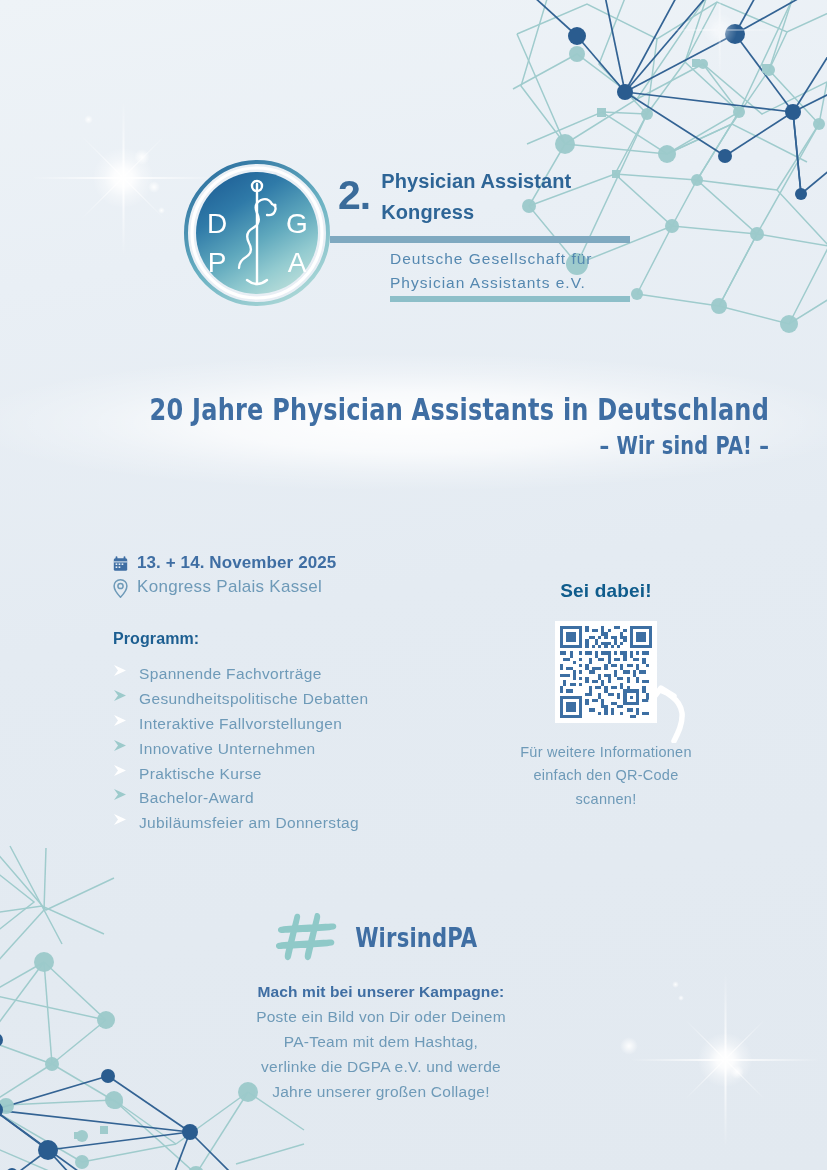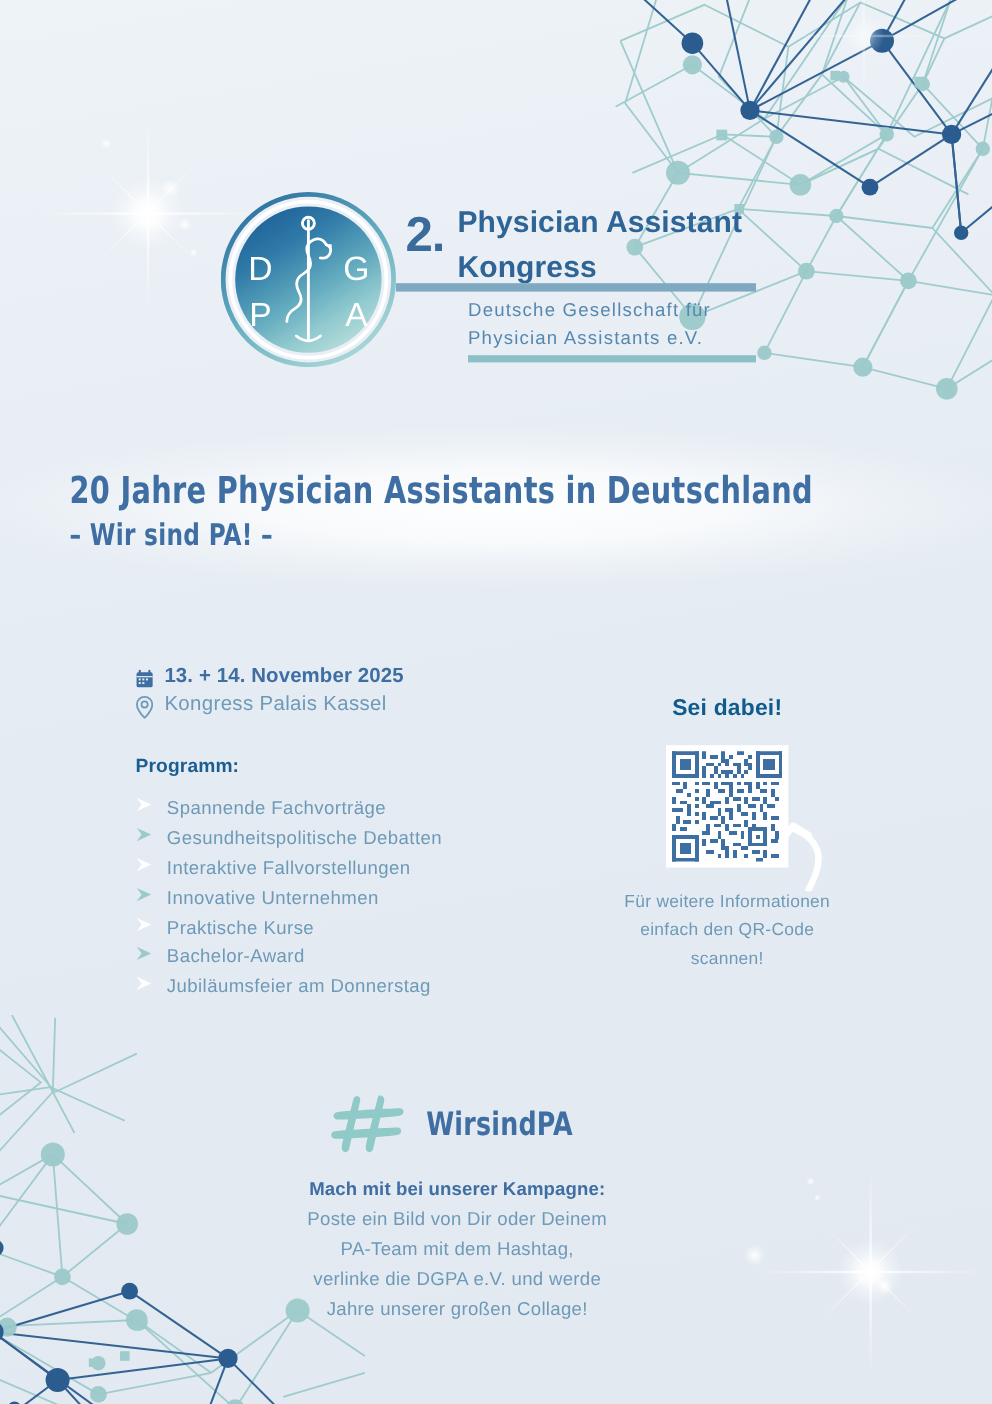--- a/index.html
+++ b/index.html
@@ -56,21 +56,21 @@
 
   #header-text { position: absolute; left: 338px; top: 162px; width: 320px; }
   #ord-row { display: flex; align-items: flex-start; }
   #ordinal {
     font-size: 41px; font-weight: bold; color: #3a6b9a;
     line-height: 0.98; letter-spacing: -1px;
     margin-right: 11px; padding-top: 13px;
     font-family: "Liberation Sans", sans-serif;
   }
   #congress-lines {
-    font-size: 25px; font-weight: bold; color: #2e6596;
+    font-size: 20px; font-weight: bold; color: #2e6596;
     line-height: 1.53; letter-spacing: 0.1px;
     padding-top: 4px;
   }
   .rule {
     height: 7px; background: #7fa9c0; margin-top: 7px;
   }
   #rule-1 { position:absolute; left: 330px; top: 229px; width: 300px; }
   #subtitle {
     position: absolute; left: 390px; top: 247px;
     font-size: 15.5px; color: #5588b0; line-height: 1.52;
@@ -81,21 +81,21 @@
     height: 6px; background: #8dbfc9;
   }
 
   
   #title-glow {
     position: absolute; left: 0; top: 350px; width: 827px; height: 145px;
     background: radial-gradient(ellipse 62% 54% at 50% 50%, rgba(255,255,255,0.96) 0%, rgba(255,255,255,0.72) 38%, rgba(255,255,255,0.28) 64%, rgba(255,255,255,0) 88%);
   }
   #main-title {
     position: absolute; left: 0; top: 392px; width: 827px;
-    text-align: left;
+    text-align: right;
   }
   .t-line1 {
     font-family: "DejaVu Sans Condensed", "Liberation Sans Narrow", "Liberation Sans", sans-serif;
     font-weight: bold;
     font-size: 31px;
     color: #3f6ea3;
     letter-spacing: 0.3px;
     transform: scaleX(0.86);
     line-height: 1.12;
   }
@@ -105,21 +105,21 @@
     font-size: 25px;
     color: #3f6ea3;
     letter-spacing: 0.3px;
     transform: scaleX(0.86);
     line-height: 1.28;
     margin-top: 3px;
   }
 
   
   #info-block { position: absolute; left: 113px; top: 552px; width: 330px; }
-  .info-row { display: flex; align-items: flex-end; margin-bottom: 2px; }
+  .info-row { display: flex; align-items: center; margin-bottom: 2px; }
   .info-ico { width: 20px; flex: 0 0 20px; margin-right: 4px; padding-top: 2px; }
   .info-ico svg { display:block; }
   #date-text {
     font-size: 17px; font-weight: bold; color: #3f6ea3; letter-spacing: 0.1px;
     line-height: 1.3;
   }
   #venue-text {
     font-size: 17px; color: #6e9ab8; letter-spacing: 0.3px; line-height: 1.35;
   }
 

